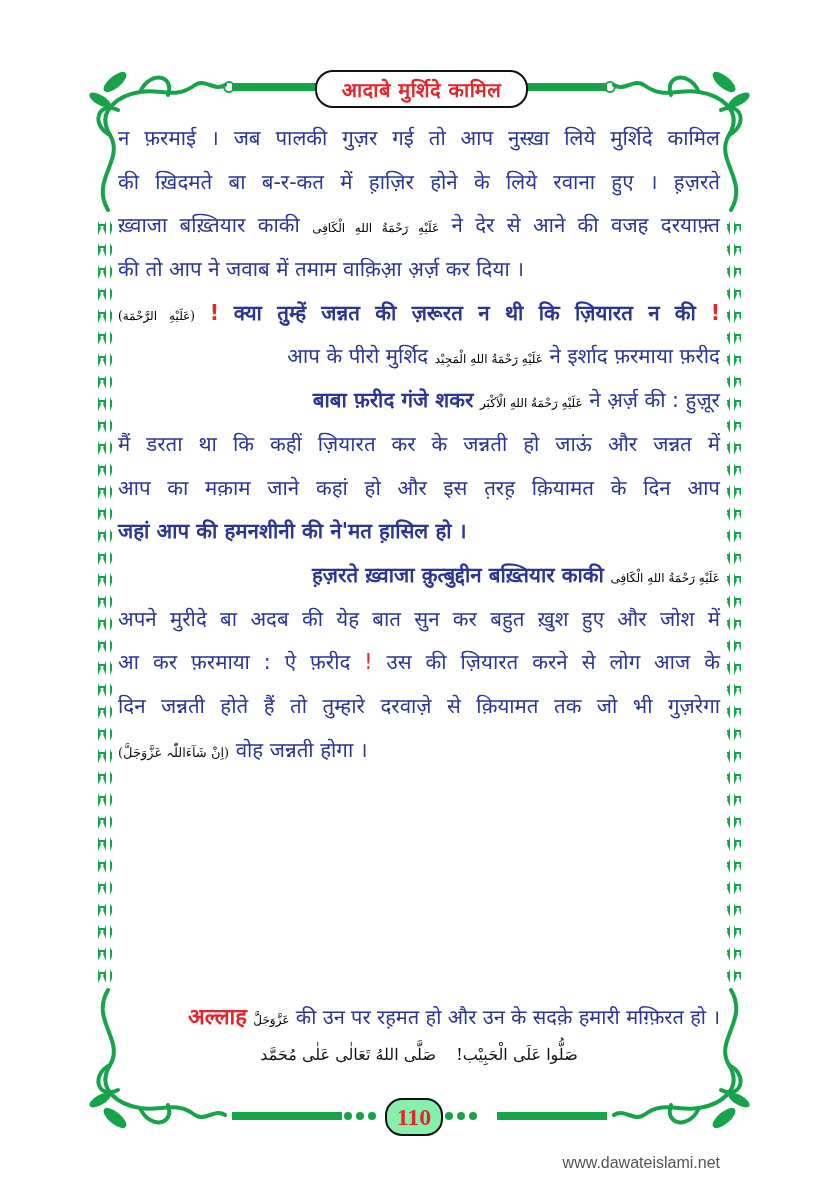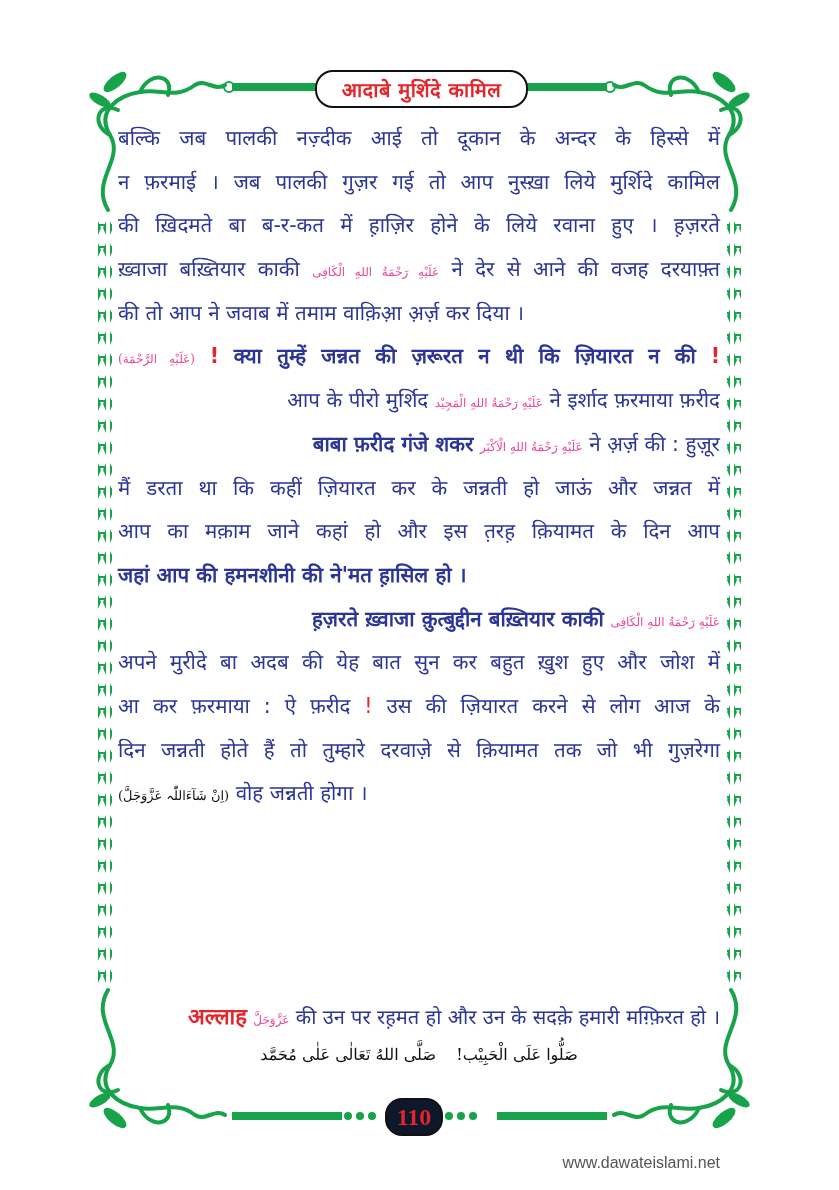--- a/index.html
+++ b/index.html
@@ -10,30 +10,30 @@
     position:absolute; left:315px; top:70px; width:209px; height:34px;
     border:2px solid #111; border-radius:18px; background:#fff;
     display:flex; align-items:center; justify-content:center;
     color:#e3262b; font-size:20px; font-weight:bold; letter-spacing:0.5px;
   }
   .content { position:absolute; left:118px; top:117px; width:602px; color:#2b3595; }
   .line { font-size:20.5px; line-height:43.7px; height:43.7px; white-space:nowrap; text-align:justify; text-align-last:justify; }
   .line.left { text-align:left; text-align-last:left; }
   .line.right { text-align:right; text-align-last:right; }
   .bold { font-weight:bold; }
-  .ar { font-family:"DejaVu Serif", serif; font-size:12px; color:#ec4899; font-weight:normal; }
+  .ar { font-family:"DejaVu Serif", serif; font-size:12px; color:#000000; font-weight:normal; }
   .ar-lg { font-family:"DejaVu Serif", serif; font-size:13px; color:#111; }
   .red { color:#e3262b; }
   .citation { position:absolute; left:118px; top:950px; width:602px; text-align:right; color:#2b3595; font-size:16px; }
   .closing { position:absolute; left:118px; top:1000px; width:602px; color:#2b3595; font-size:20px; white-space:nowrap; text-align:right; }
   .allah { color:#e3262b; font-weight:bold; font-family:"DejaVu Serif", serif; font-size:22px; }
   .durood { position:absolute; left:118px; top:1045px; width:602px; text-align:center; font-family:"DejaVu Serif", serif; font-size:16px; color:#111; }
   .page-num {
     position:absolute; left:385px; top:1098px; width:54px; height:34px;
-    border:2px solid #111; border-radius:17px; background:#0f172a;
+    border:2px solid #111; border-radius:17px; background:#86efac;
     display:flex; align-items:center; justify-content:center;
     color:#e3262b; font-family:"Liberation Serif", serif; font-size:24px; font-weight:bold;
   }
   .website { position:absolute; left:520px; top:1154px; width:200px; text-align:right; color:#555; font-family:"Liberation Sans", sans-serif; font-size:16px; }
 </style>
 </head>
 <body>
 
 <div class="page">
 
@@ -90,21 +90,20 @@
       <ellipse cx="115" cy="1118" rx="14" ry="6" transform="rotate(40 115 1118)"></ellipse>
       <ellipse cx="100" cy="1100" rx="12" ry="5" transform="rotate(-30 100 1100)"></ellipse>
       <ellipse cx="724" cy="1118" rx="14" ry="6" transform="rotate(-40 724 1118)"></ellipse>
       <ellipse cx="739" cy="1100" rx="12" ry="5" transform="rotate(30 739 1100)"></ellipse>
     </g>
   </svg>
 
   <div class="header-pill">आदाबे मुर्शिदे कामिल</div>
 
   <div class="content">
-    <div class="line"><span>बल्कि जब पालकी नज़्दीक आई तो दूकान के अन्दर के हिस्से में</span></div>
     <div class="line"><span>न फ़रमाई । जब पालकी गुज़र गई तो आप नुस्ख़ा लिये मुर्शिदे कामिल</span></div>
     <div class="line"><span>की ख़िदमते बा ब-र-कत में ह़ाज़िर होने के लिये रवाना हुए । ह़ज़रते</span></div>
     <div class="line">
       <span>ख़्वाजा बख़्तियार काकी</span>
       <span class="ar" dir="rtl">عَلَيْهِ رَحْمَةُ اللهِ الْكَافِى</span>
       <span>ने देर से आने की वजह दरयाफ़्त</span>
     </div>
     <div class="line left"><span>की तो आप ने जवाब में तमाम वाक़िआ़ अ़र्ज़ कर दिया ।</span></div>
     <div class="line">
       <span class="ar" dir="rtl">(عَلَيْهِ الرَّحْمَة)</span>

